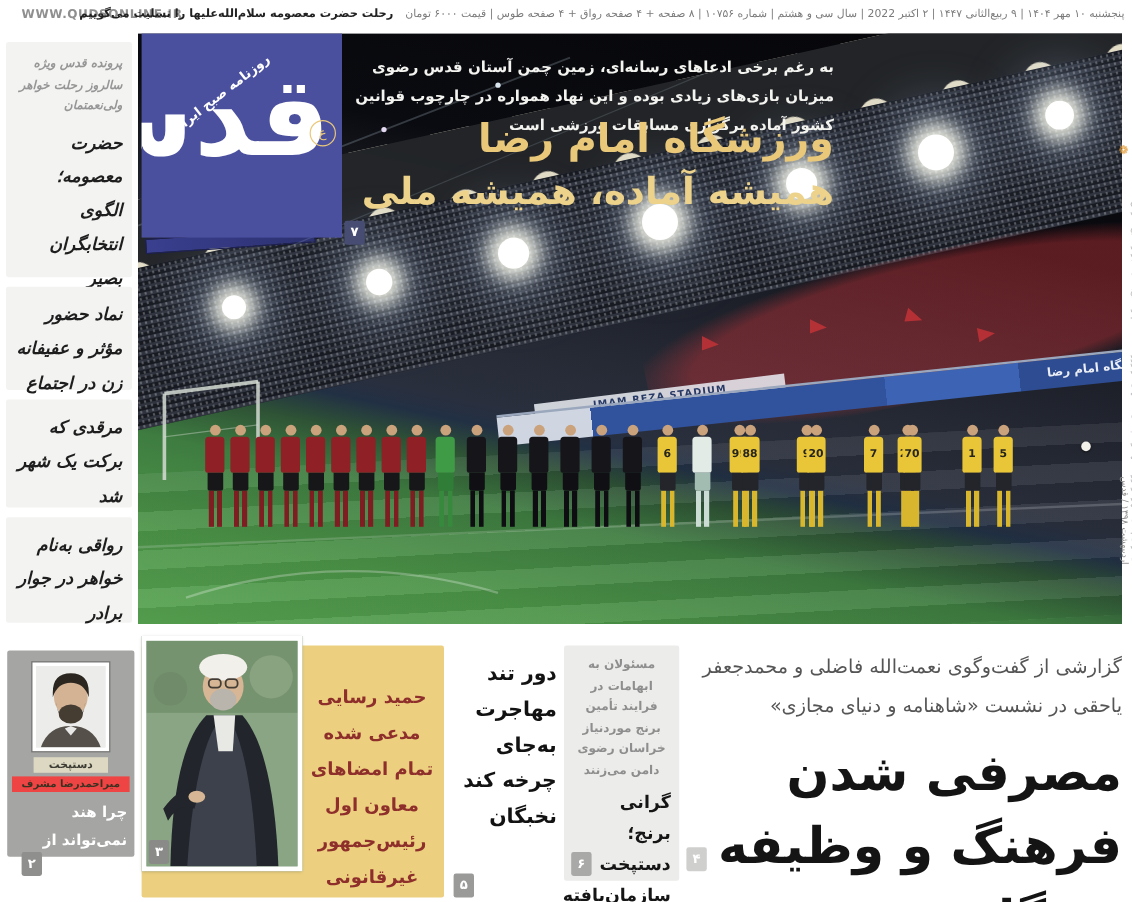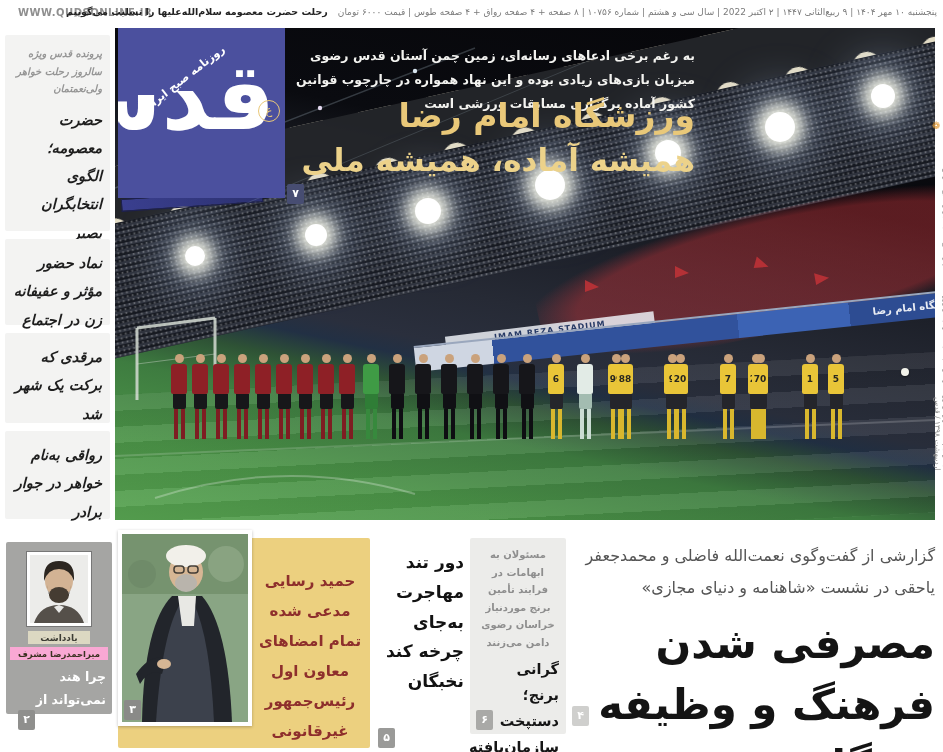--- a/index.html
+++ b/index.html
@@ -119,21 +119,21 @@
 
   
   .bottom { position:absolute; left:0; top:524px; width:943px; height:228px; background:#fff; }
 
   .note-card { position:absolute; left:6px; top:18px; width:106px; height:172px; background:#a5a5a3;
                border-radius:2px; padding:8px 6px; direction:rtl; }
   .note-photo { width:64px; height:74px; margin:2px auto 0; background:#e9e9e7; border:3px solid #fff;
                 outline:1px solid #777; position:relative; overflow:hidden; }
   .note-label { margin:5px auto 0; width:62px; background:#dcd8c2; color:#3c3c34; font-size:9px;
                 font-weight:bold; text-align:center; padding:1.5px 0; }
-  .note-author { margin:3px -2px 0; background:#f9a8d4; color:#3a3121; font-size:8.5px; font-weight:bold;
+  .note-author { margin:3px -2px 0; background:#ef4444; color:#3a3121; font-size:8.5px; font-weight:bold;
                  text-align:center; padding:1.5px 0; }
   .note-title { margin-top:6px; color:#fff; font-size:12.5px; font-weight:bold; line-height:1.8; text-align:right; }
   #note-page { left:12px; top:168px; background:#8f8f8d; position:absolute; }
 
   .yellow-card { position:absolute; left:118px; top:14px; width:252px; height:210px; background:#ecd07f;
                  border-radius:2px; }
   .cleric-photo { position:absolute; left:0px; top:-8px; width:134px; height:196px; background:#7d9a7a;
                   border:4px solid #fff; box-shadow:0 1px 3px rgba(0,0,0,.25); overflow:hidden; }
   #cleric-page { left:6px; top:162px; background:#8a8a88; position:absolute; }
   .yellow-kicker { position:absolute; left:138px; top:28px; width:108px; direction:rtl; text-align:center;
@@ -470,21 +470,21 @@
         <svg width="58" height="68" viewBox="0 0 58 68">
           <rect width="58" height="68" fill="#ececea"></rect>
           <ellipse cx="29" cy="26" rx="14" ry="16" fill="#d3b394"></ellipse>
           <path d="M14 22 Q14 6 29 6 Q44 6 44 22 L44 26 Q40 14 29 14 Q18 14 14 26 Z" fill="#2c2620"></path>
           <path d="M17 30 Q18 46 29 46 Q40 46 41 30 Q41 42 29 44 Q17 42 17 30 Z" fill="#3a332b"></path>
           <ellipse cx="29" cy="40" rx="10" ry="8" fill="#453c32"></ellipse>
           <path d="M4 68 Q10 50 29 50 Q48 50 54 68 Z" fill="#55504a"></path>
           <path d="M24 52 L29 58 L34 52 L29 50 Z" fill="#e8e8e6"></path>
         </svg>
       </div>
-      <div class="note-label">یادداشت</div>
+      <div class="note-label">دستپخت</div>
       <div class="note-author">میراحمدرضا مشرف</div>
       <div class="note-title">چرا هند نمی‌تواند از بندر چابهار صرف نظر کند؟</div>
       <div class="page-badge" id="note-page">۲</div>
     </div>
 
     <div class="yellow-card">
       <div class="cleric-photo">
         <svg width="126" height="188" viewBox="0 0 126 188">
           <rect width="126" height="188" fill="#89a584"></rect>
           <rect x="0" y="0" width="126" height="60" fill="#76936f"></rect>

